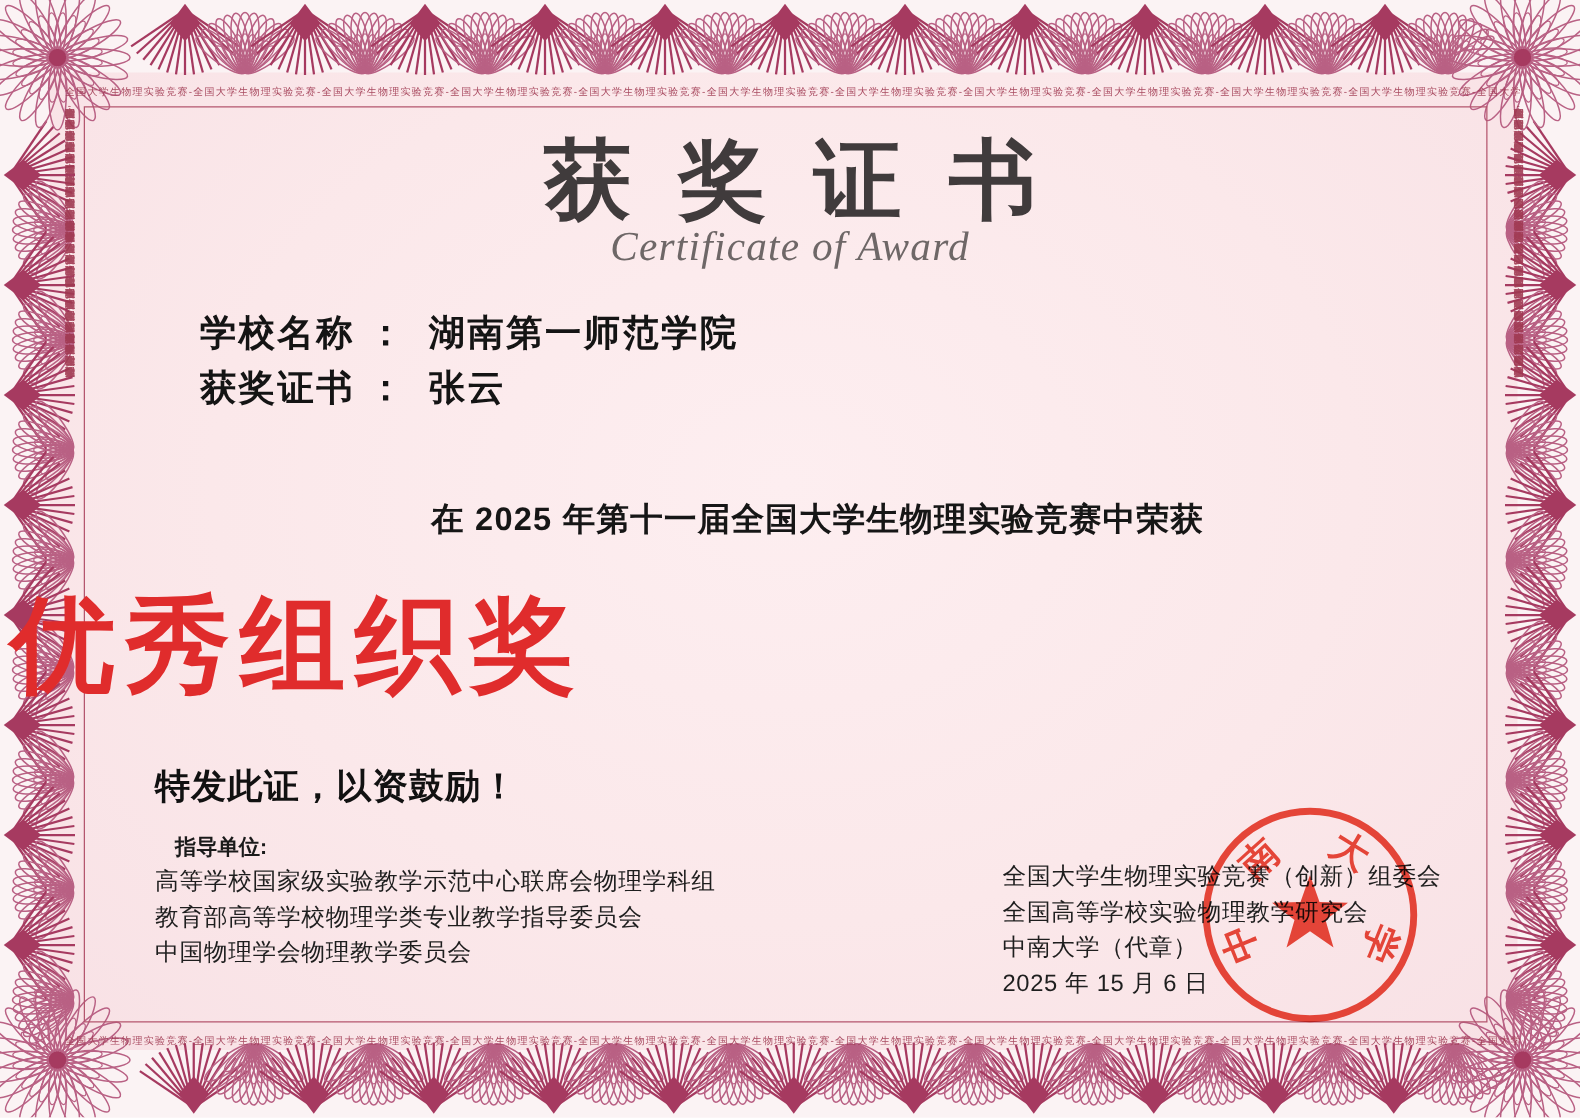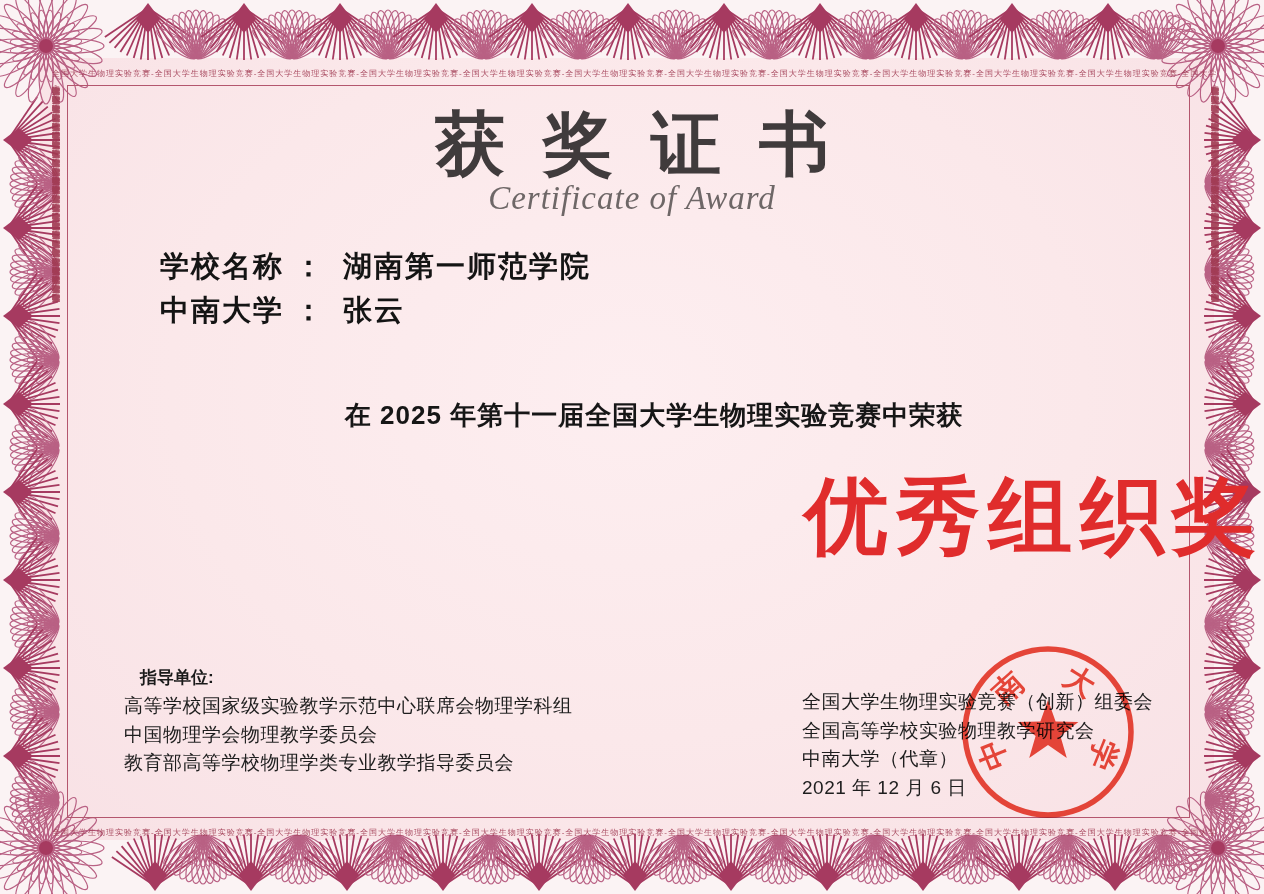--- a/index.html
+++ b/index.html
@@ -41,22 +41,22 @@
   }
   .fields{position:absolute;left:160px;top:247px;}
   .field-row{display:flex;align-items:baseline;height:44px;
     font-size:29px;font-weight:700;color:#141414;letter-spacing:2px;}
   .field-row .label{margin-right:18px;}
   .body-line{
     position:absolute;left:0;right:0;top:398px;text-align:center;
     font-size:26px;font-weight:600;color:#161616;letter-spacing:1px;padding-left:44px;
   }
   .award{
-    position:absolute;left:0;right:0;top:460px;text-align:right;
-    font-size:84px;font-weight:800;color:#e02c2c;letter-spacing:8px;padding-left:24px;font-family:Liberation Mono, monospace;
+    position:absolute;left:0;right:0;top:460px;text-align:left;
+    font-size:84px;font-weight:800;color:#e02c2c;letter-spacing:8px;padding-left:8px;font-family:Liberation Mono, monospace;
   }
   .motto{
     position:absolute;left:124px;top:610px;
     font-size:28px;font-weight:700;color:#111;letter-spacing:1px;
   }
   .guidance-head{
     position:absolute;left:140px;top:666px;
     font-size:17px;font-weight:700;color:#1a1a1a;
   }
   .guidance-units{
@@ -1728,42 +1728,43 @@
 
   <h1 class="title" style="color: rgb(64, 59, 60);">获奖证书</h1>
   <div class="subtitle">Certificate of Award</div>
 
   <div class="fields">
     <div class="field-row">
       <span class="label">学校名称 ：</span>
       <span class="value">湖南第一师范学院</span>
     </div>
     <div class="field-row">
-      <span class="label">中南大学 ：</span>
+      <span class="label">获奖证书 ：</span>
       <span class="value">张云</span>
     </div>
   </div>
 
   <div class="body-line">在 2025 年第十一届全国大学生物理实验竞赛中荣获</div>
 
   <div class="award" style="color: rgb(224, 44, 44);">优秀组织奖</div>
 
+  <div class="motto">特发此证，以资鼓励！</div>
 
   <div class="guidance-head">指导单位:</div>
   <div class="guidance-units">
     <div>高等学校国家级实验教学示范中心联席会物理学科组</div>
+    <div>教育部高等学校物理学类专业教学指导委员会</div>
     <div>中国物理学会物理教学委员会</div>
-    <div>教育部高等学校物理学类专业教学指导委员会</div>
   </div>
 
   <div class="issuers">
     <div>全国大学生物理实验竞赛（创新）组委会</div>
     <div>全国高等学校实验物理教学研究会</div>
     <div>中南大学（代章）</div>
-    <div>2021 年 12 月 6 日</div>
+    <div>2025 年 15 月 6 日</div>
   </div>
 
   <svg id="seal-svg" class="seal" width="210" height="210" viewBox="0 0 210 210">
       <circle cx="105" cy="104" r="83" fill="none" stroke="#e63322" stroke-width="5.5"></circle>
       <polygon points="105.0,72.0 112.6,93.5 135.4,94.1 117.4,108.0 123.8,129.9 105.0,117.0 86.2,129.9 92.6,108.0 74.6,94.1 97.4,93.5" fill="#e63322"></polygon>
       <text x="49.4" y="126.5" fill="#e63322" font-size="30" font-weight="bold" text-anchor="middle" dominant-baseline="central" transform="rotate(248 49.4 126.5)">中</text>
       <text x="64.9" y="59.4" fill="#e63322" font-size="30" font-weight="bold" text-anchor="middle" dominant-baseline="central" transform="rotate(318 64.9 59.4)">南</text>
       <text x="136.8" y="53.1" fill="#e63322" font-size="30" font-weight="bold" text-anchor="middle" dominant-baseline="central" transform="rotate(392 136.8 53.1)">大</text>
       <text x="160.6" y="126.5" fill="#e63322" font-size="30" font-weight="bold" text-anchor="middle" dominant-baseline="central" transform="rotate(112 160.6 126.5)">学</text>
     </svg>

